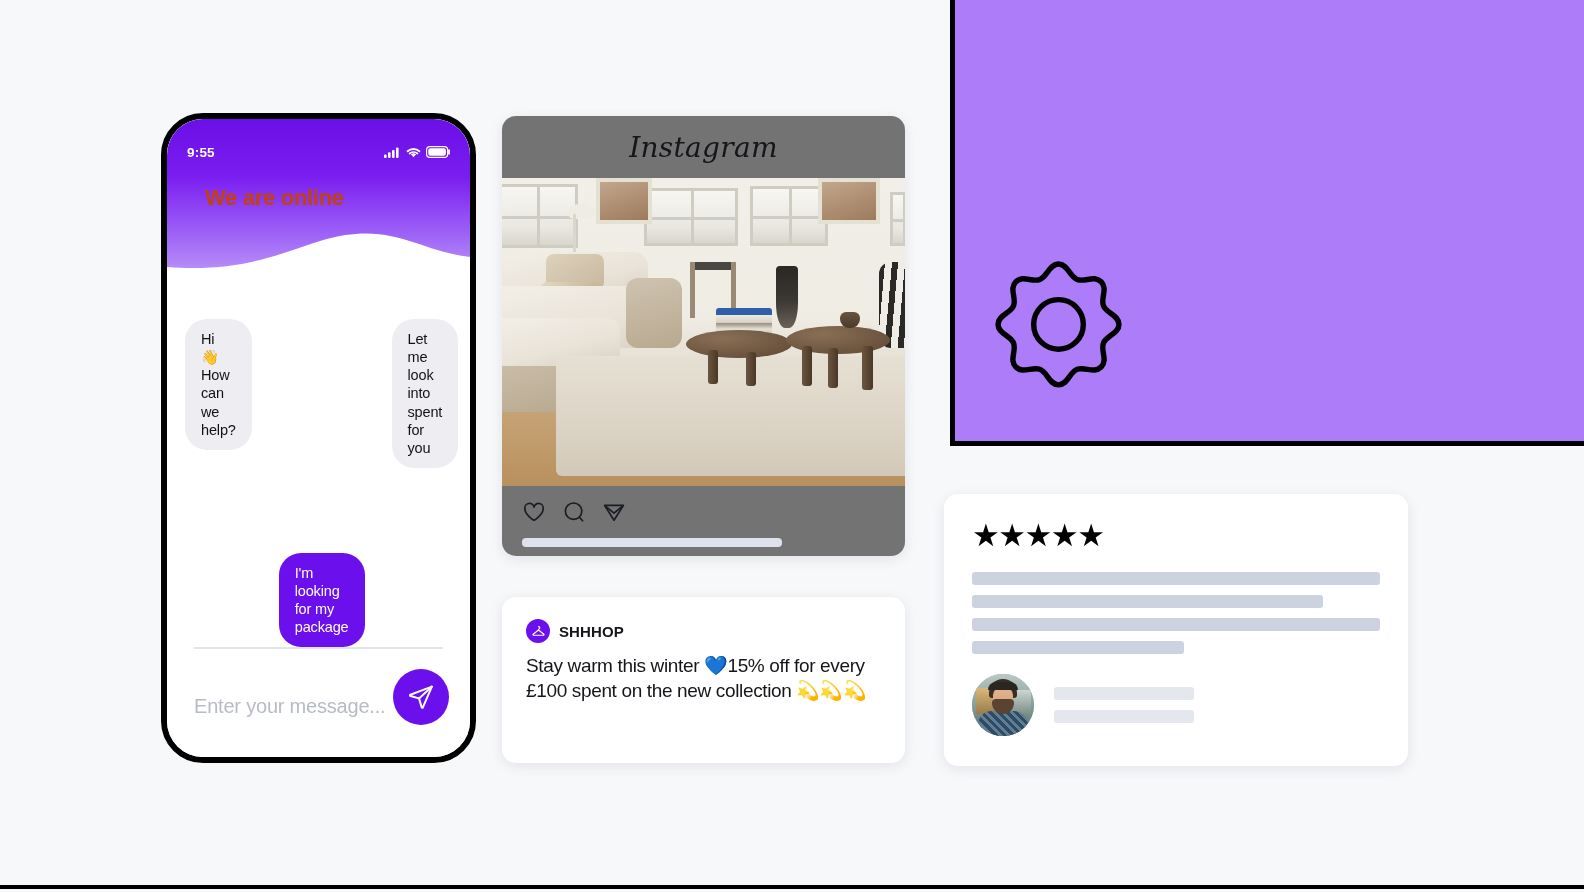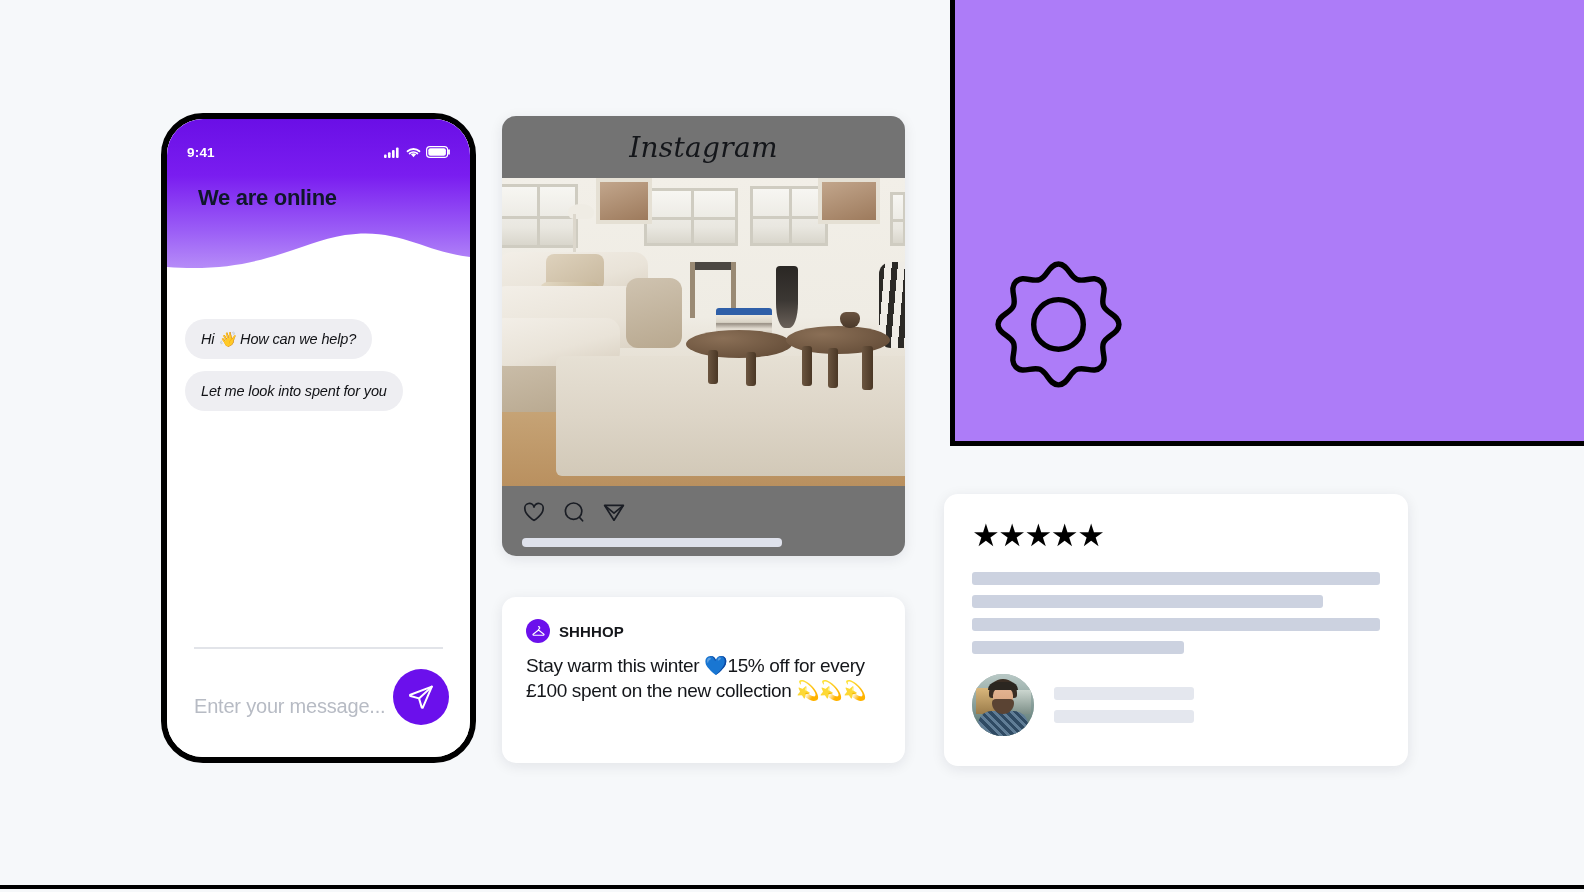--- a/index.html
+++ b/index.html
@@ -67,39 +67,38 @@
   .status-time {
     color: #fff;
     font-size: 13.5px;
     font-weight: 700;
     letter-spacing: .2px;
   }
   .status-icons { display: flex; align-items: center; gap: 5px; }
 
   .phone-title {
     position: absolute;
-    left: 31px;
+    left: 38px;
     top: 66px;
-    color: #0f172a;
+    color: #c2410c;
     font-size: 22px;
     font-weight: 700;
     letter-spacing: -0.3px;
     z-index: 4;
   }
 
   .chat-area {
     position: absolute;
     left: 0; right: 0;
     top: 200px;
     bottom: 110px;
     padding: 0 18px;
     display: flex;
-    flex-direction: column;
-    gap: 12px;
-    font-style: italic;
+    flex-direction: row;
+    gap: 27px;
   }
   .bubble {
     max-width: 250px;
     padding: 11px 16px;
     border-radius: 22px;
     font-size: 14.5px;
     line-height: 1.25;
     letter-spacing: -0.15px;
   }
   .bubble.in {
@@ -473,21 +472,21 @@
               <stop offset="38%" stop-color="#7a1df0"></stop>
               <stop offset="74%" stop-color="#9a5cf6"></stop>
               <stop offset="100%" stop-color="#b68cf8"></stop>
             </linearGradient>
           </defs>
           <path d="M0,0 L315,0 L315,138 C265,132 240,108 185,116 C135,124 95,155 0,148 Z" fill="url(#hdrGrad)"></path>
         </svg>
       </div>
 
       <div class="status-bar">
-        <span class="status-time">9:41</span>
+        <span class="status-time">9:55</span>
         <span class="status-icons">
           <svg width="17" height="11" viewBox="0 0 17 11">
             <rect x="0" y="7.5" width="2.6" height="3.5" rx="1" fill="#fff"></rect>
             <rect x="4" y="5.3" width="2.6" height="5.7" rx="1" fill="#fff"></rect>
             <rect x="8" y="3" width="2.6" height="8" rx="1" fill="#fff"></rect>
             <rect x="12" y="0.6" width="2.6" height="10.4" rx="1" fill="#fff"></rect>
           </svg>
           <svg width="15" height="11" viewBox="0 0 15 11">
             <path d="M7.5 10.2 L4.9 7.3 A3.9 3.9 0 0 1 10.1 7.3 Z" fill="#fff"></path>
             <path d="M1.6 4.3 A8.7 8.7 0 0 1 13.4 4.3" stroke="#fff" stroke-width="1.9" fill="none" stroke-linecap="round"></path>
@@ -498,20 +497,21 @@
             <rect x="2.3" y="2.3" width="17.6" height="7.4" rx="2" fill="#fff"></rect>
             <path d="M23 4.2 v3.6" stroke="#fff" stroke-width="1.8" stroke-linecap="round"></path>
           </svg>
         </span>
       </div>
 
       <div class="phone-title">We are online</div>
 
       <div class="chat-area">
         <div class="bubble in">Hi 👋 How can we help?</div>
+        <div class="bubble out">I'm looking for my package</div>
         <div class="bubble in">Let me look into spent for you</div>
       </div>
 
       <div class="composer">
         <div class="composer-divider"></div>
         <input class="composer-input" type="text" placeholder="Enter your message..." style="">
         <button class="send-btn">
           <svg width="28" height="28" viewBox="0 0 24 24">
             <path d="M21.3 3.1 L2.9 10.1 a0.55 0.55 0 0 0 0.05 1.03 L10.3 13.2 L12.6 20.9 a0.55 0.55 0 0 0 1.02 0.07 Z" fill="none" stroke="#fff" stroke-width="1.7" stroke-linejoin="round"></path>
             <path d="M21.3 3.1 L10.3 13.2" fill="none" stroke="#fff" stroke-width="1.7" stroke-linecap="round"></path>

